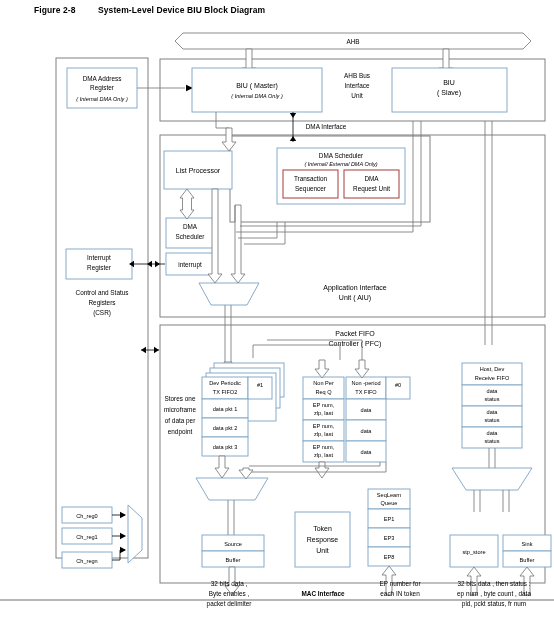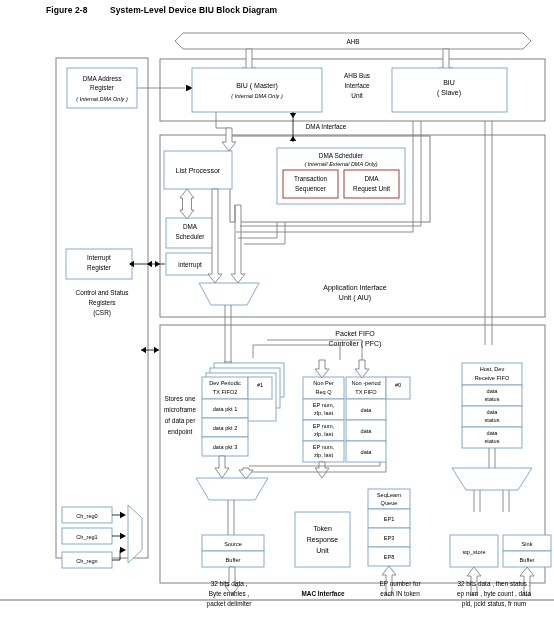--- a/index.html
+++ b/index.html
@@ -1,18 +1,18 @@
 <!DOCTYPE html>
 <html><head>
 <meta charset="utf-8">
 <style>
   html,body{margin:0;padding:0;background:#ffffff;}
   body{width:554px;height:626px;font-family:"Liberation Sans",sans-serif;color:#000;}
   #stage{position:relative;width:554px;height:626px;overflow:hidden;background:#fff;}
-  .fig-head{position:absolute;left:46px;top:5px;font-size:8.5px;font-weight:bold;letter-spacing:.1px;}
+  .fig-head{position:absolute;left:34px;top:5px;font-size:8.5px;font-weight:bold;letter-spacing:.1px;}
   .fig-num{display:inline-block;width:64px;}
   svg{position:absolute;left:0;top:0;width:554px;height:626px;}
   text{font-family:"Liberation Sans",sans-serif;}
   .bbox{fill:#ffffff;stroke:#7ba2c4;stroke-width:.9;}
   .rbox{fill:#ffffff;stroke:#a33a3a;stroke-width:1;}
   .gframe{fill:none;stroke:#808080;stroke-width:1;}
   .gframe2{fill:none;stroke:#6f6f6f;stroke-width:1.1;}
   .wire{fill:none;stroke:#7a7a7a;stroke-width:.85;}
   .mux{fill:#ffffff;stroke:#7ba2c4;stroke-width:.9;}
   .ahb{fill:#ffffff;stroke:#7a7a7a;stroke-width:.85;}

